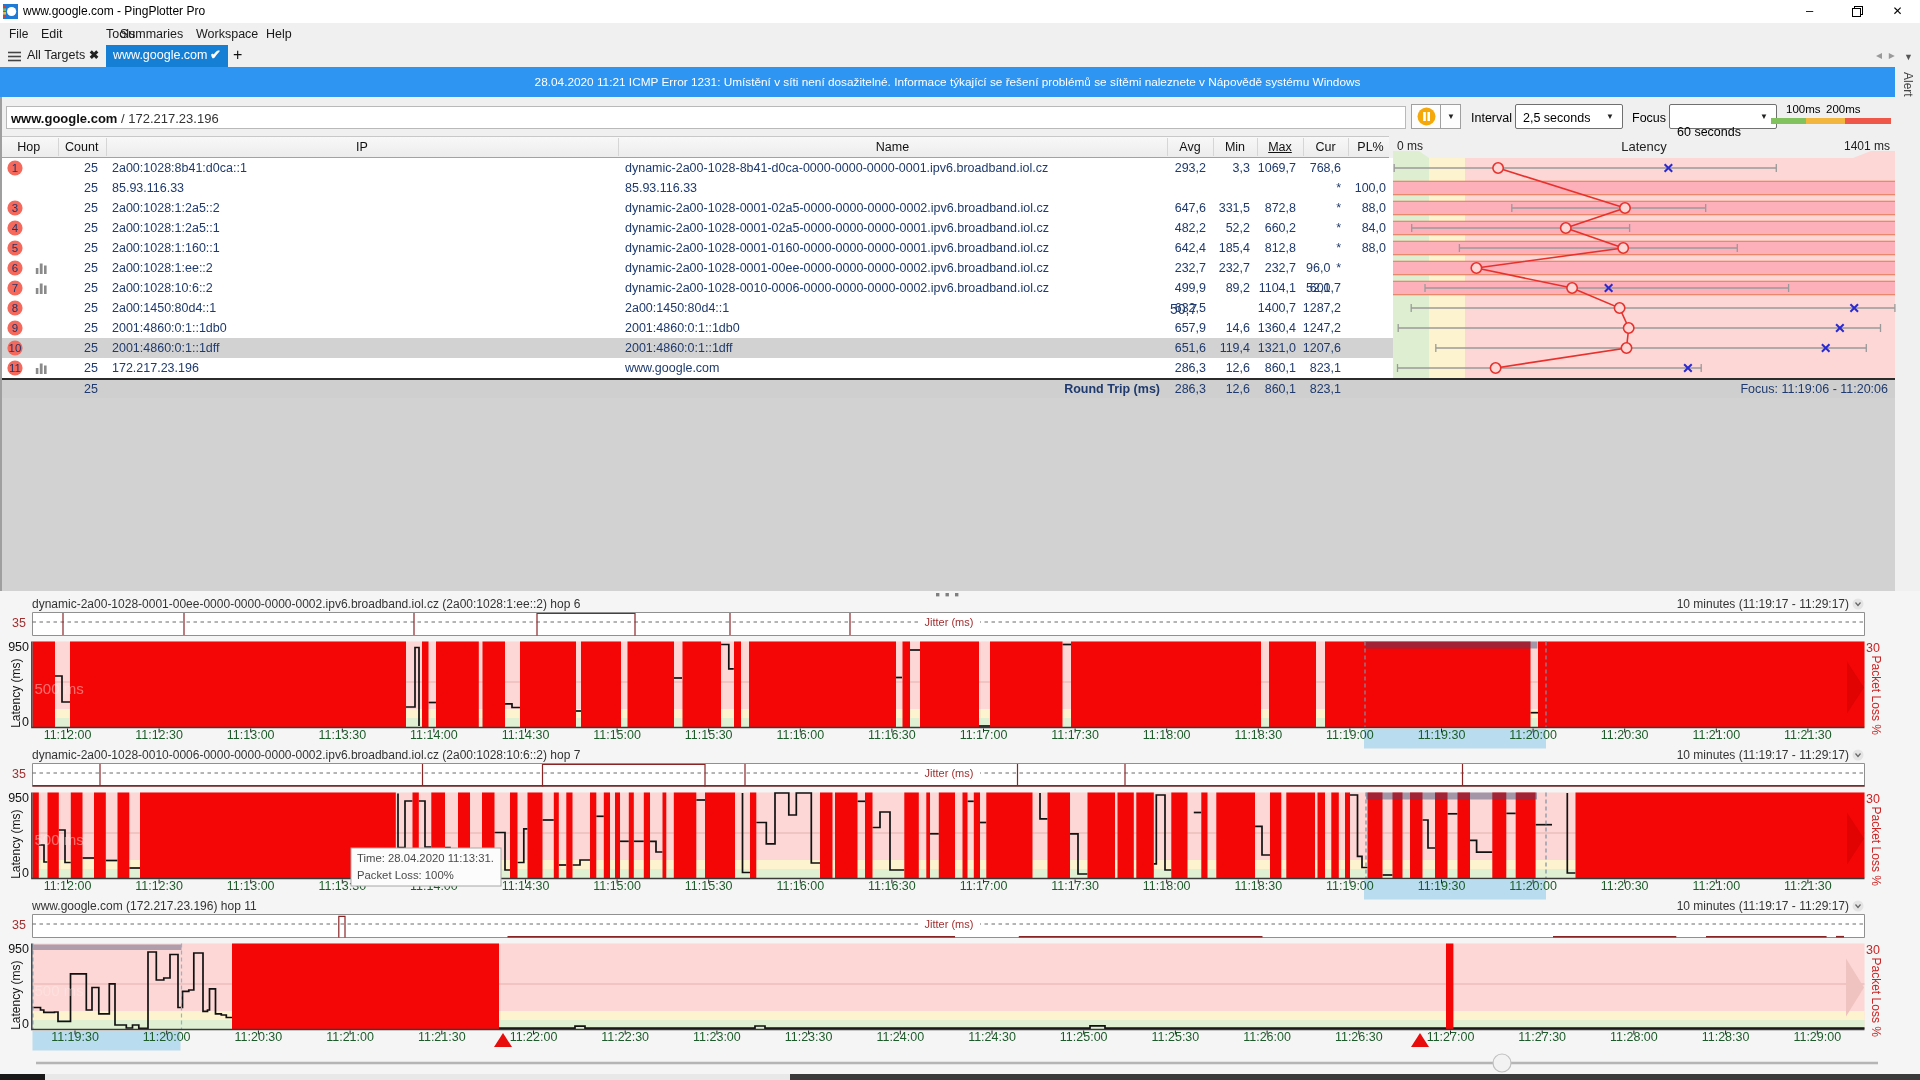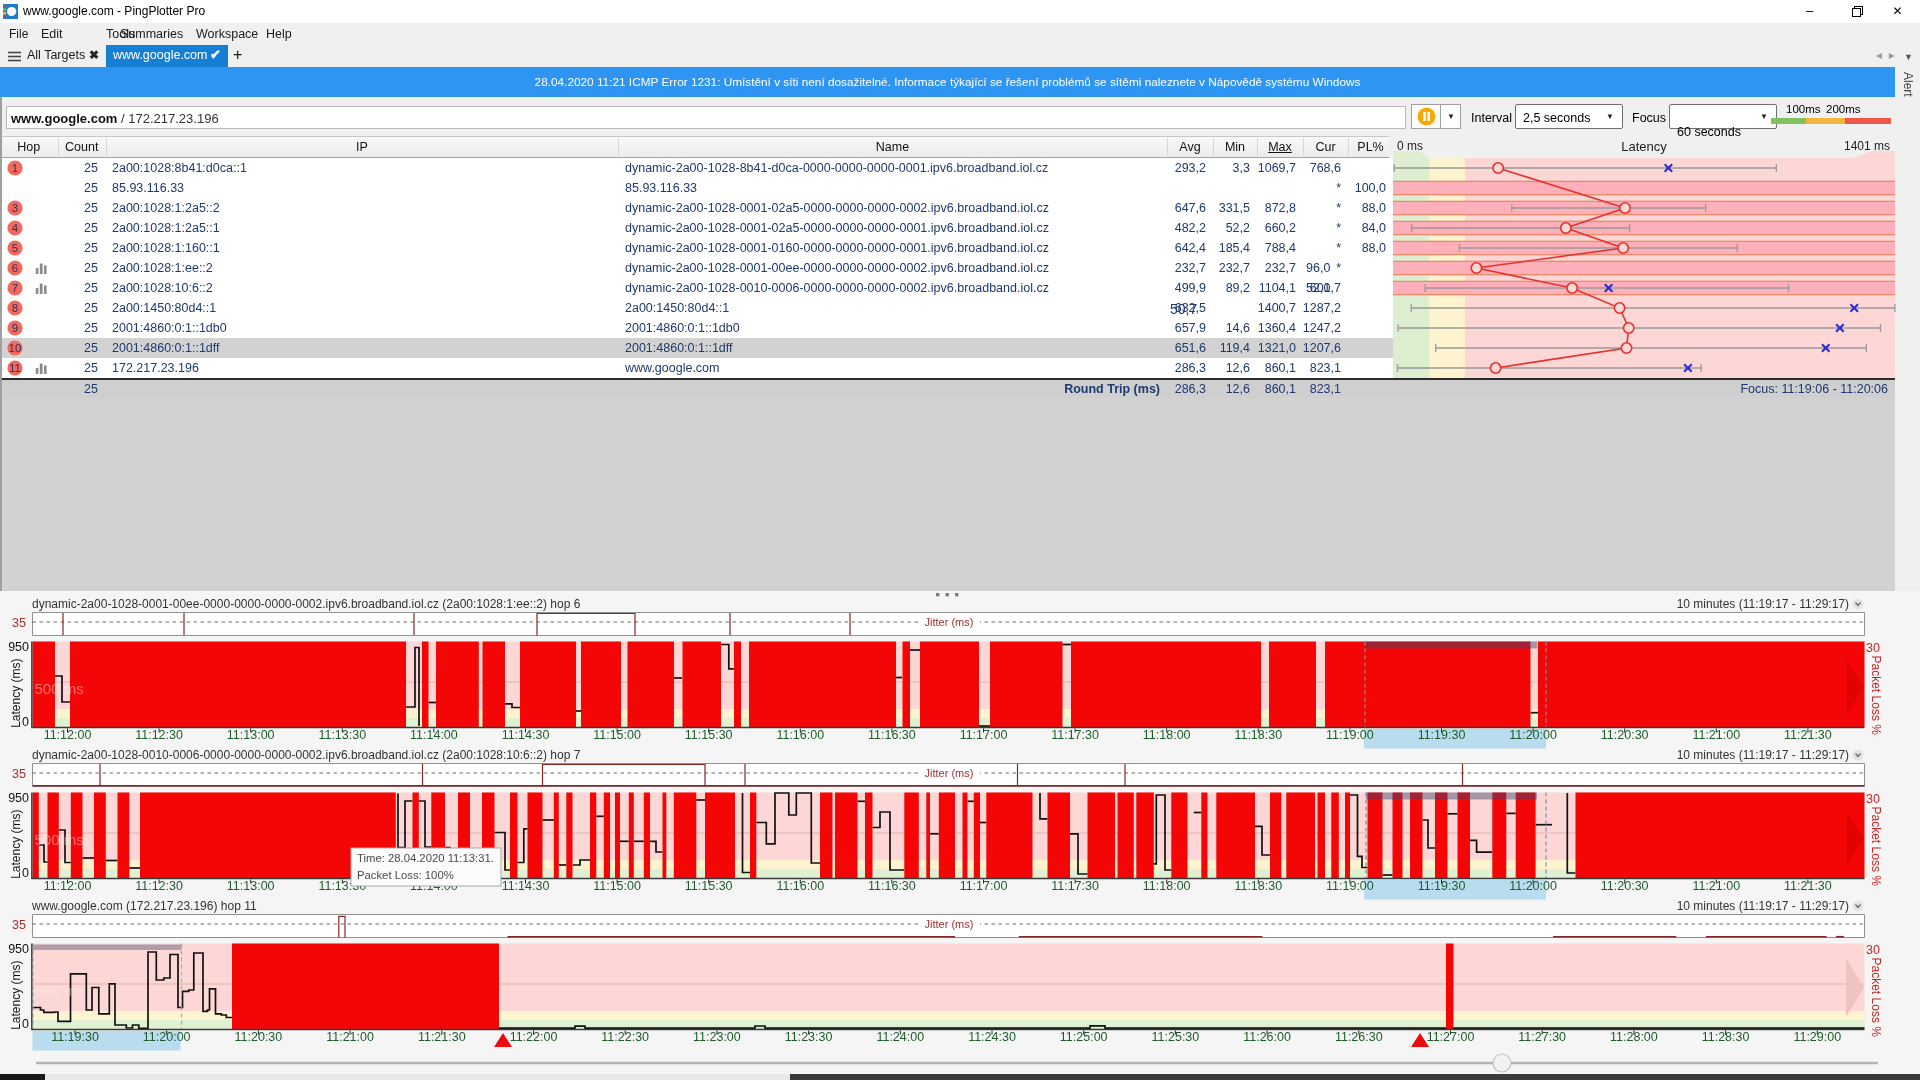--- a/index.html
+++ b/index.html
@@ -137,21 +137,21 @@
 <div class="abs navy" style="left:1306px;top:221px;width:80px;text-align:right;font-size:12.5px;">84,0</div>
 <svg class="abs" style="left:6.5px;top:240px;" width="16" height="16">
     <circle cx="8" cy="8" r="7.6" fill="#f4695c"></circle>
     <text x="8" y="12" font-family="Liberation Sans" font-size="11.5" fill="#23366b" text-anchor="middle">5</text>
   </svg>
 <div class="abs navy" style="left:0;top:241px;width:98px;text-align:right;font-size:12.5px;">25</div>
 <div class="abs navy" style="left:112px;top:241px;font-size:12.5px;">2a00:1028:1:160::1</div>
 <div class="abs navy" style="left:625px;top:241px;font-size:12.5px;">dynamic-2a00-1028-0001-0160-0000-0000-0000-0001.ipv6.broadband.iol.cz</div>
 <div class="abs navy" style="left:1126px;top:241px;width:80px;text-align:right;font-size:12.5px;">642,4</div>
 <div class="abs navy" style="left:1170px;top:241px;width:80px;text-align:right;font-size:12.5px;">185,4</div>
-<div class="abs navy" style="left:1216px;top:241px;width:80px;text-align:right;font-size:12.5px;">788,4</div>
+<div class="abs navy" style="left:1216px;top:241px;width:80px;text-align:right;font-size:12.5px;">812,8</div>
 <div class="abs navy" style="left:1261px;top:241px;width:80px;text-align:right;font-size:12.5px;">*</div>
 <div class="abs navy" style="left:1306px;top:241px;width:80px;text-align:right;font-size:12.5px;">88,0</div>
 <svg class="abs" style="left:6.5px;top:260px;" width="16" height="16">
     <circle cx="8" cy="8" r="7.6" fill="#f4695c"></circle>
     <text x="8" y="12" font-family="Liberation Sans" font-size="11.5" fill="#23366b" text-anchor="middle">6</text>
   </svg>
 <svg class="abs" style="left:35px;top:262px;" width="14" height="12">
     <g fill="#8a8a8a">
       <rect x="0.8" y="6" width="2.6" height="6"></rect>
       <rect x="4.8" y="1.5" width="2.8" height="10.5"></rect>

